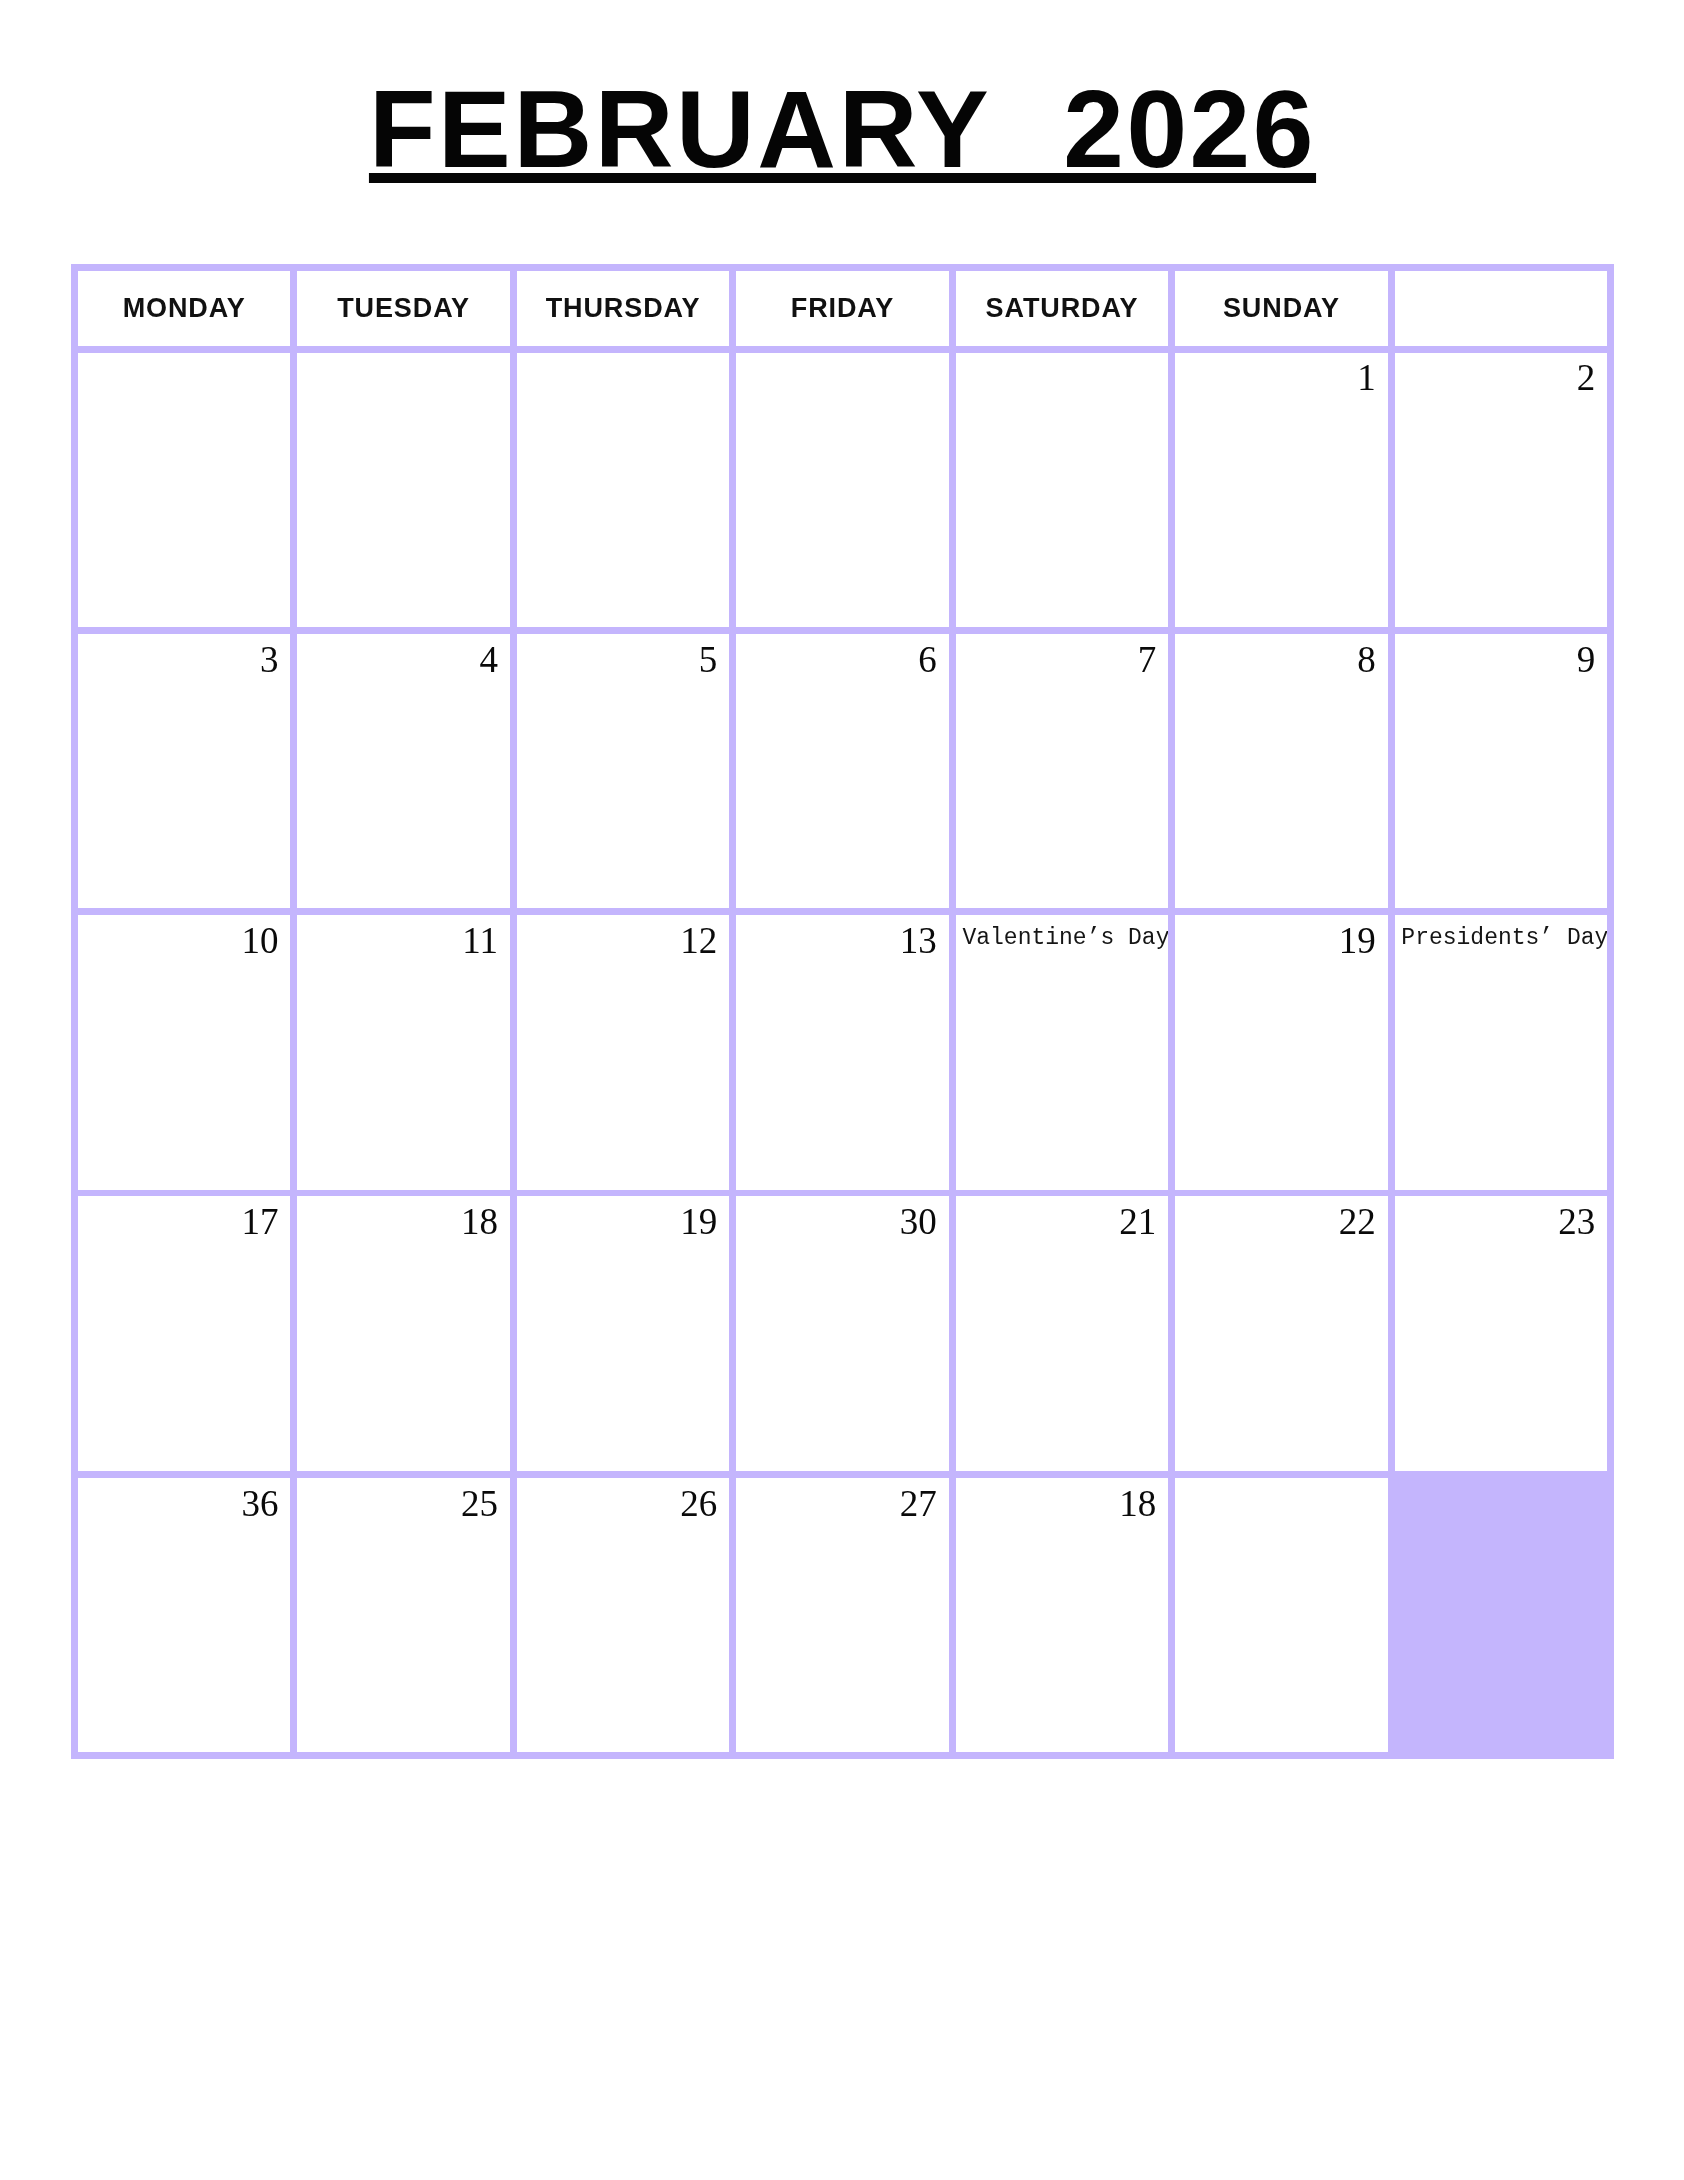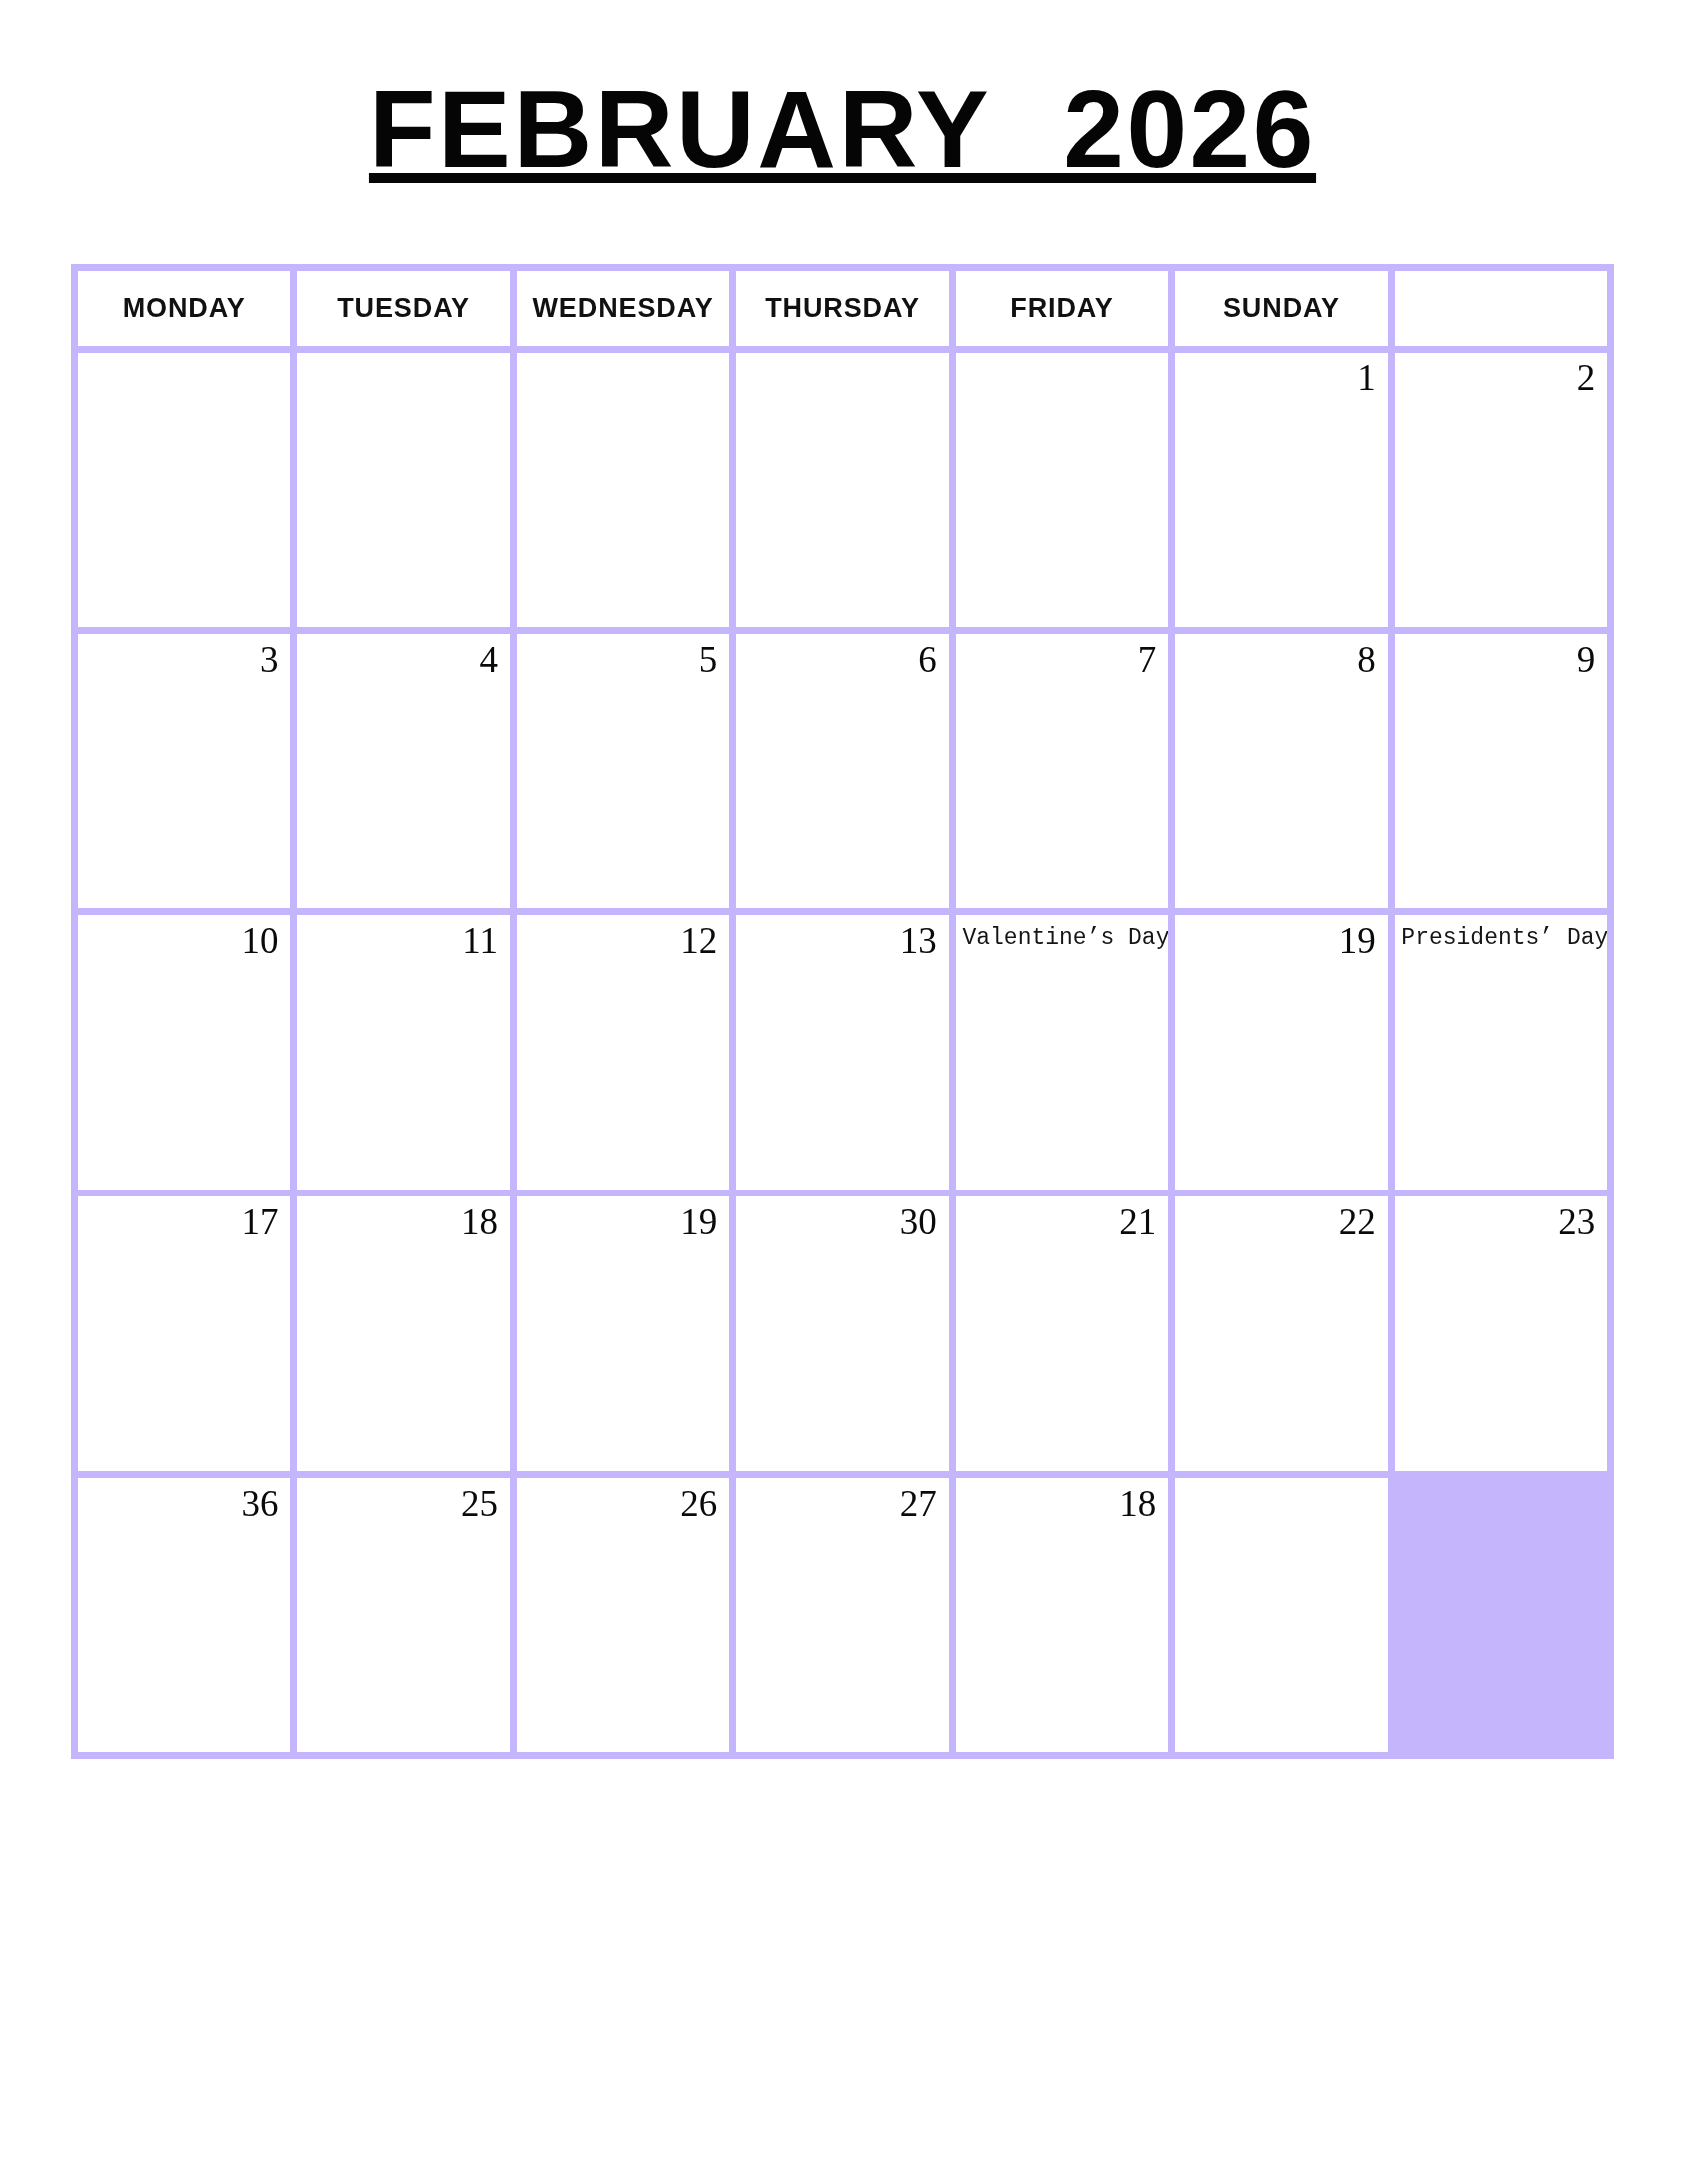--- a/index.html
+++ b/index.html
@@ -79,23 +79,23 @@
 </style>
 </head>
 <body>
 
 <div class="page-title">FEBRUARY 2026</div>
 
 <div class="calendar">
 
   <div class="weekday-cell">MONDAY</div>
   <div class="weekday-cell">TUESDAY</div>
-  <div class="weekday-cell">WEDNESDAY</div>
   <div class="weekday-cell">THURSDAY</div>
   <div class="weekday-cell">FRIDAY</div>
+  <div class="weekday-cell">SATURDAY</div>
   <div class="weekday-cell">SUNDAY</div>
 
   <div class="cell">
       <span class="holiday"></span>
       <span class="daynum"></span>
     </div>
   <div class="cell">
       <span class="holiday"></span>
       <span class="daynum"></span>
     </div>

